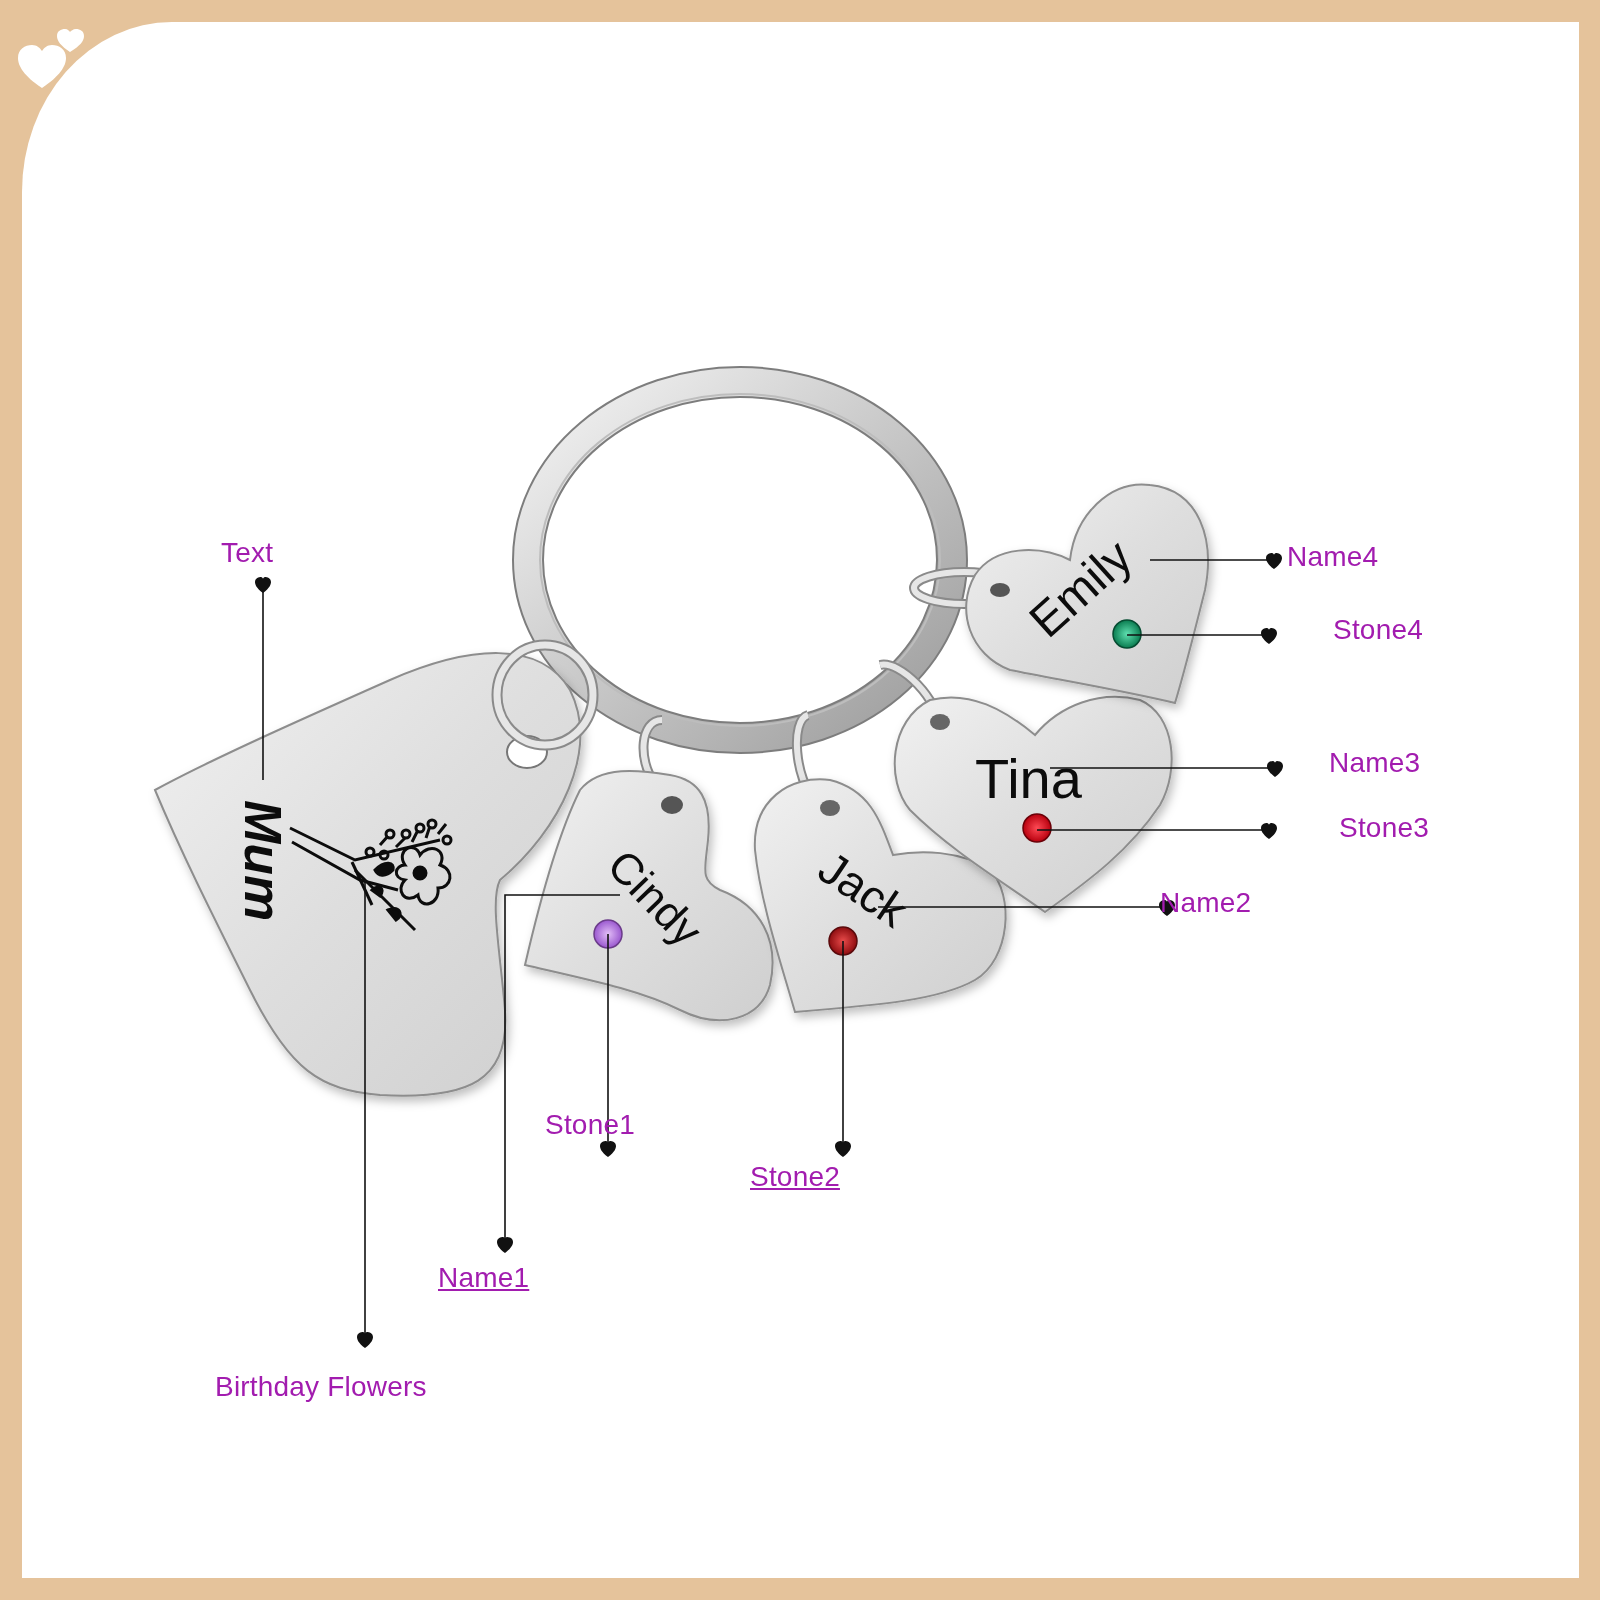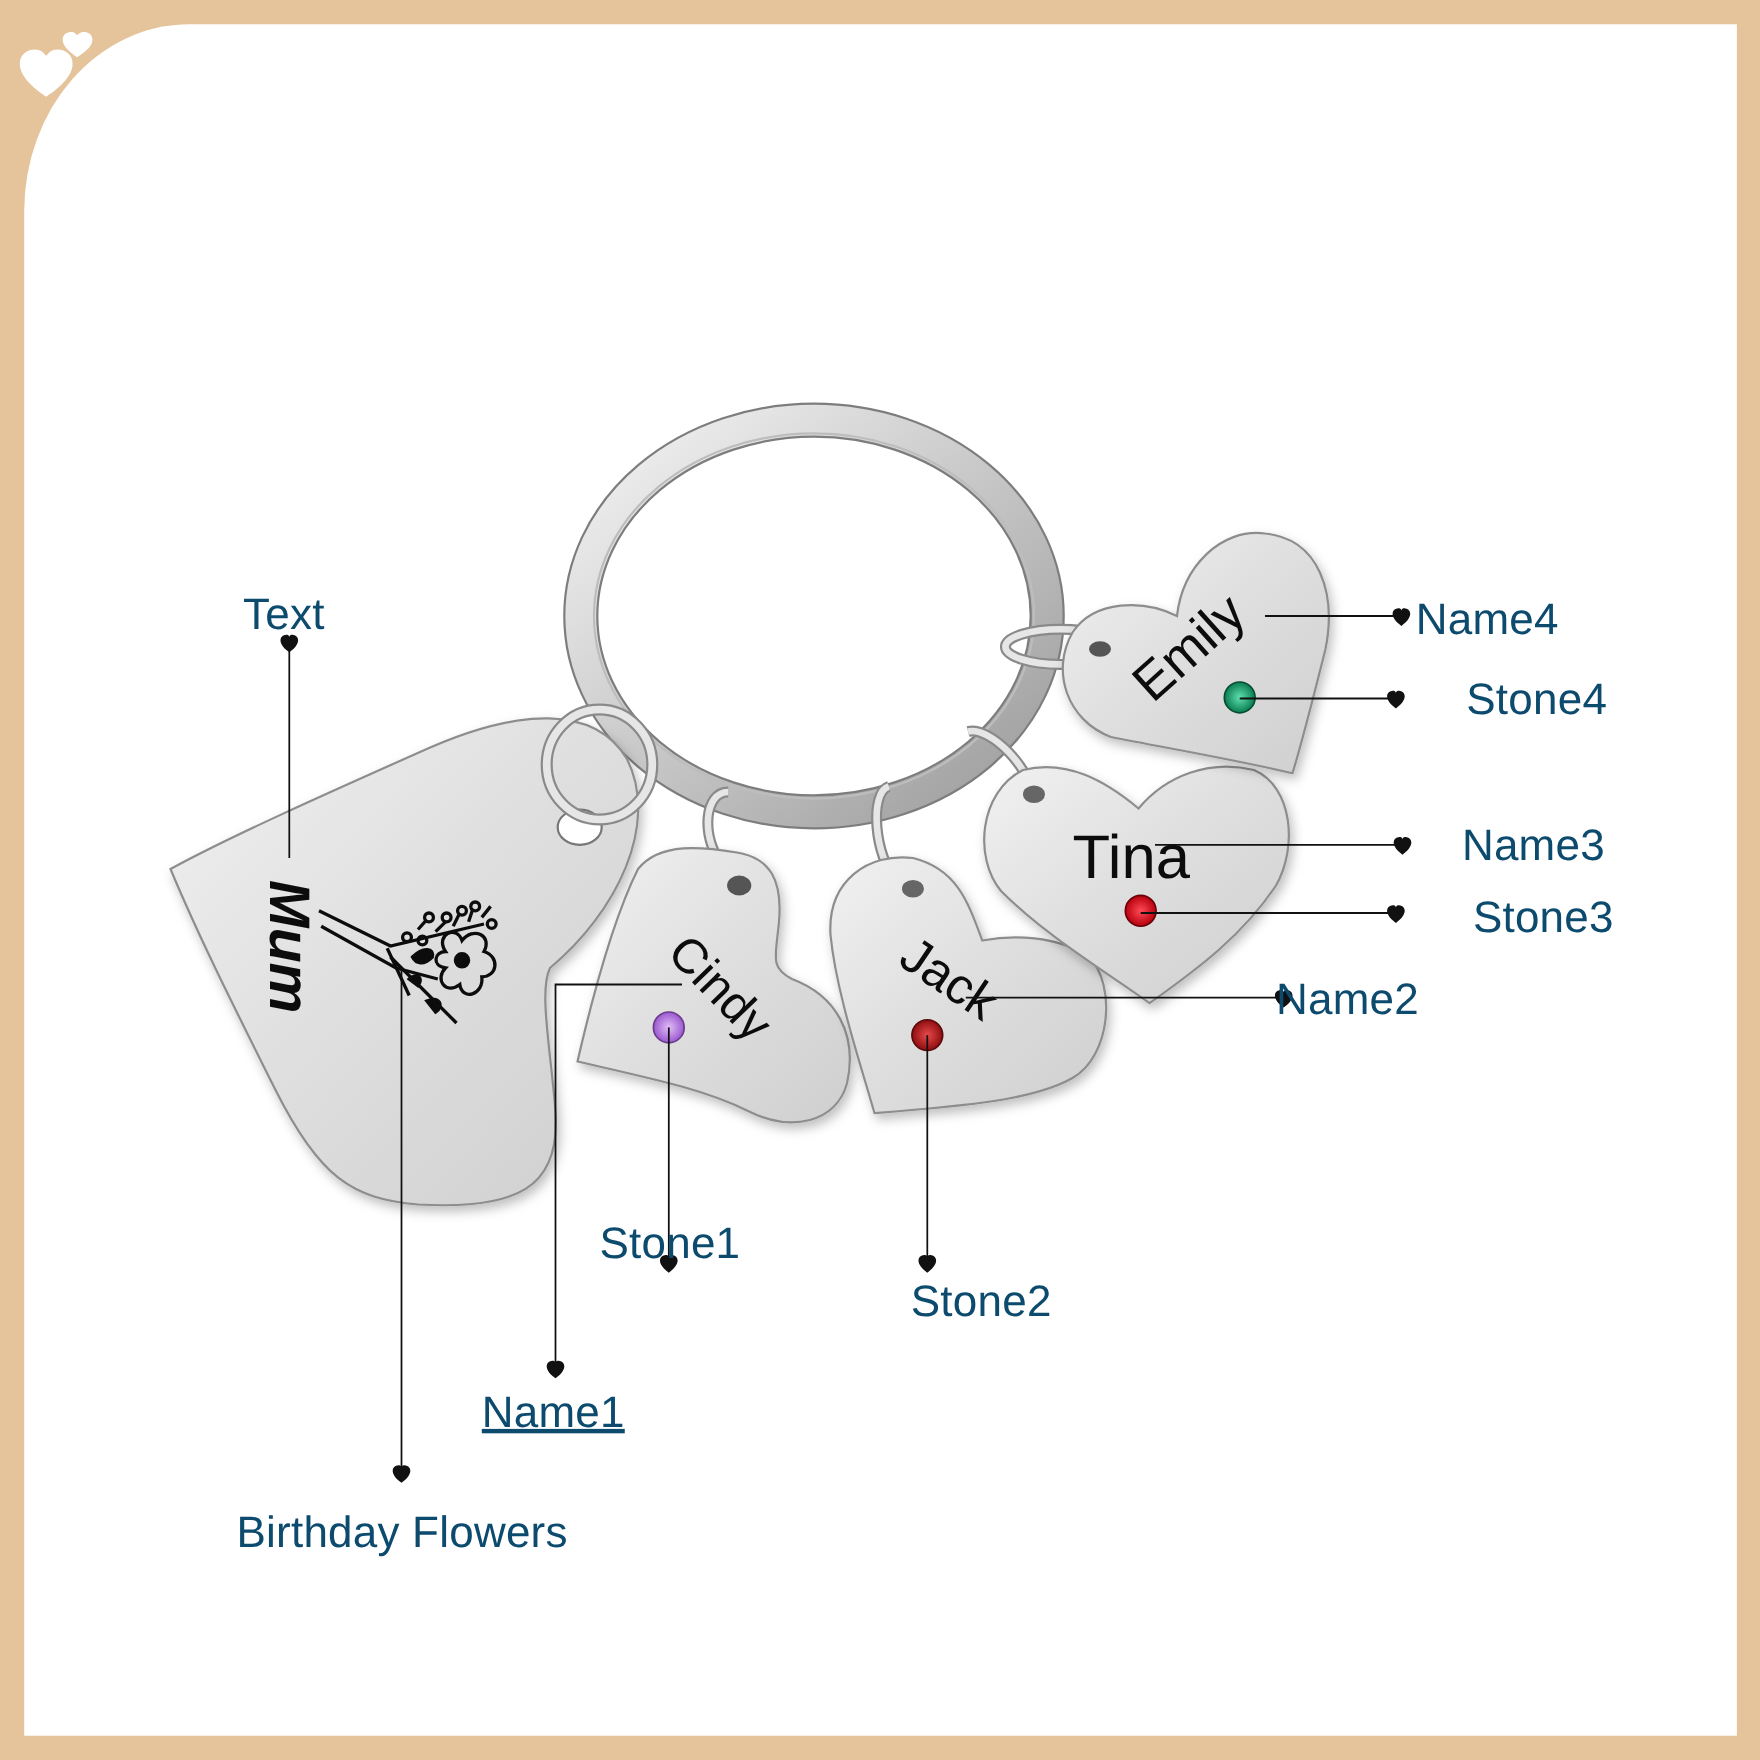--- a/index.html
+++ b/index.html
@@ -1,20 +1,20 @@
 <!DOCTYPE html>
 <html><head>
 <meta charset="utf-8">
 <style>
   html, body { margin:0; padding:0; }
   body { width:1600px; height:1600px; position:relative; overflow:hidden; background:#e5c39b; font-family:"Liberation Sans", sans-serif; }
   .frame { position:absolute; left:22px; top:22px; width:1557px; height:1556px; background:#ffffff; border-top-left-radius:150px 170px; }
   .corner-hearts { position:absolute; left:14px; top:18px; width:80px; height:72px; }
   .stage { position:absolute; left:0; top:0; width:1600px; height:1600px; }
-  .label { position:absolute; font-size:40px; color:#0c4a6e; white-space:nowrap; line-height:1; letter-spacing:0.2px; }
+  .label { position:absolute; font-size:28px; color:#a21caf; white-space:nowrap; line-height:1; letter-spacing:0.2px; }
   .engr { font-family:"Liberation Sans", sans-serif; fill:#0c0c0c; }
 </style>
 </head>
 <body>
 
 <div class="frame"></div>
 
 <svg class="corner-hearts" viewBox="0 0 80 72">
   <path d="M28 70 C10 58 4 48 4 40 C4 31 11 27 18 27 C23 27 26 30 28 33 C30 30 33 27 38 27 C45 27 52 31 52 40 C52 48 46 58 28 70 Z" fill="#fff"></path>
   <path d="M56 34 C47 28 43 23 43 18 C43 13 47 11 51 11 C54 11 55 13 56 14 C57 13 59 11 62 11 C66 11 70 13 70 18 C70 23 66 28 56 34 Z" fill="#fff"></path>
@@ -147,18 +147,18 @@
     <path transform="translate(1269,831)" d="M0 8 C-7 3 -8 -1 -8 -3 C-8 -7 -4 -8 -2 -8 C-1 -8 0 -7 0 -6 C0 -7 1 -8 2 -8 C4 -8 8 -7 8 -3 C8 -1 7 3 0 8 Z"></path>
     <path transform="translate(1274,561)" d="M0 8 C-7 3 -8 -1 -8 -3 C-8 -7 -4 -8 -2 -8 C-1 -8 0 -7 0 -6 C0 -7 1 -8 2 -8 C4 -8 8 -7 8 -3 C8 -1 7 3 0 8 Z"></path>
     <path transform="translate(1269,636)" d="M0 8 C-7 3 -8 -1 -8 -3 C-8 -7 -4 -8 -2 -8 C-1 -8 0 -7 0 -6 C0 -7 1 -8 2 -8 C4 -8 8 -7 8 -3 C8 -1 7 3 0 8 Z"></path>
   </g>
 </svg>
 
 <div class="label" style="left:221px;top:539px;">Text</div>
 <div class="label" style="left:215px;top:1353px;margin-top:20px;">Birthday Flowers</div>
 <div class="label" style="left:438px;top:1264px;text-decoration:underline;">Name1</div>
 <div class="label" style="left:545px;top:1111px;">Stone1</div>
-<div class="label" style="left:828px;top:1163px;">Stone2</div>
+<div class="label" style="left:750px;top:1163px;text-decoration:underline;">Stone2</div>
 <div class="label" style="left:1160px;top:889px;">Name2</div>
 <div class="label" style="left:1289px;top:749px;margin-left:40px;">Name3</div>
 <div class="label" style="left:1339px;top:814px;">Stone3</div>
 <div class="label" style="left:1287px;top:543px;">Name4</div>
 <div class="label" style="left:1333px;top:616px;">Stone4</div>
 
 </body></html>

